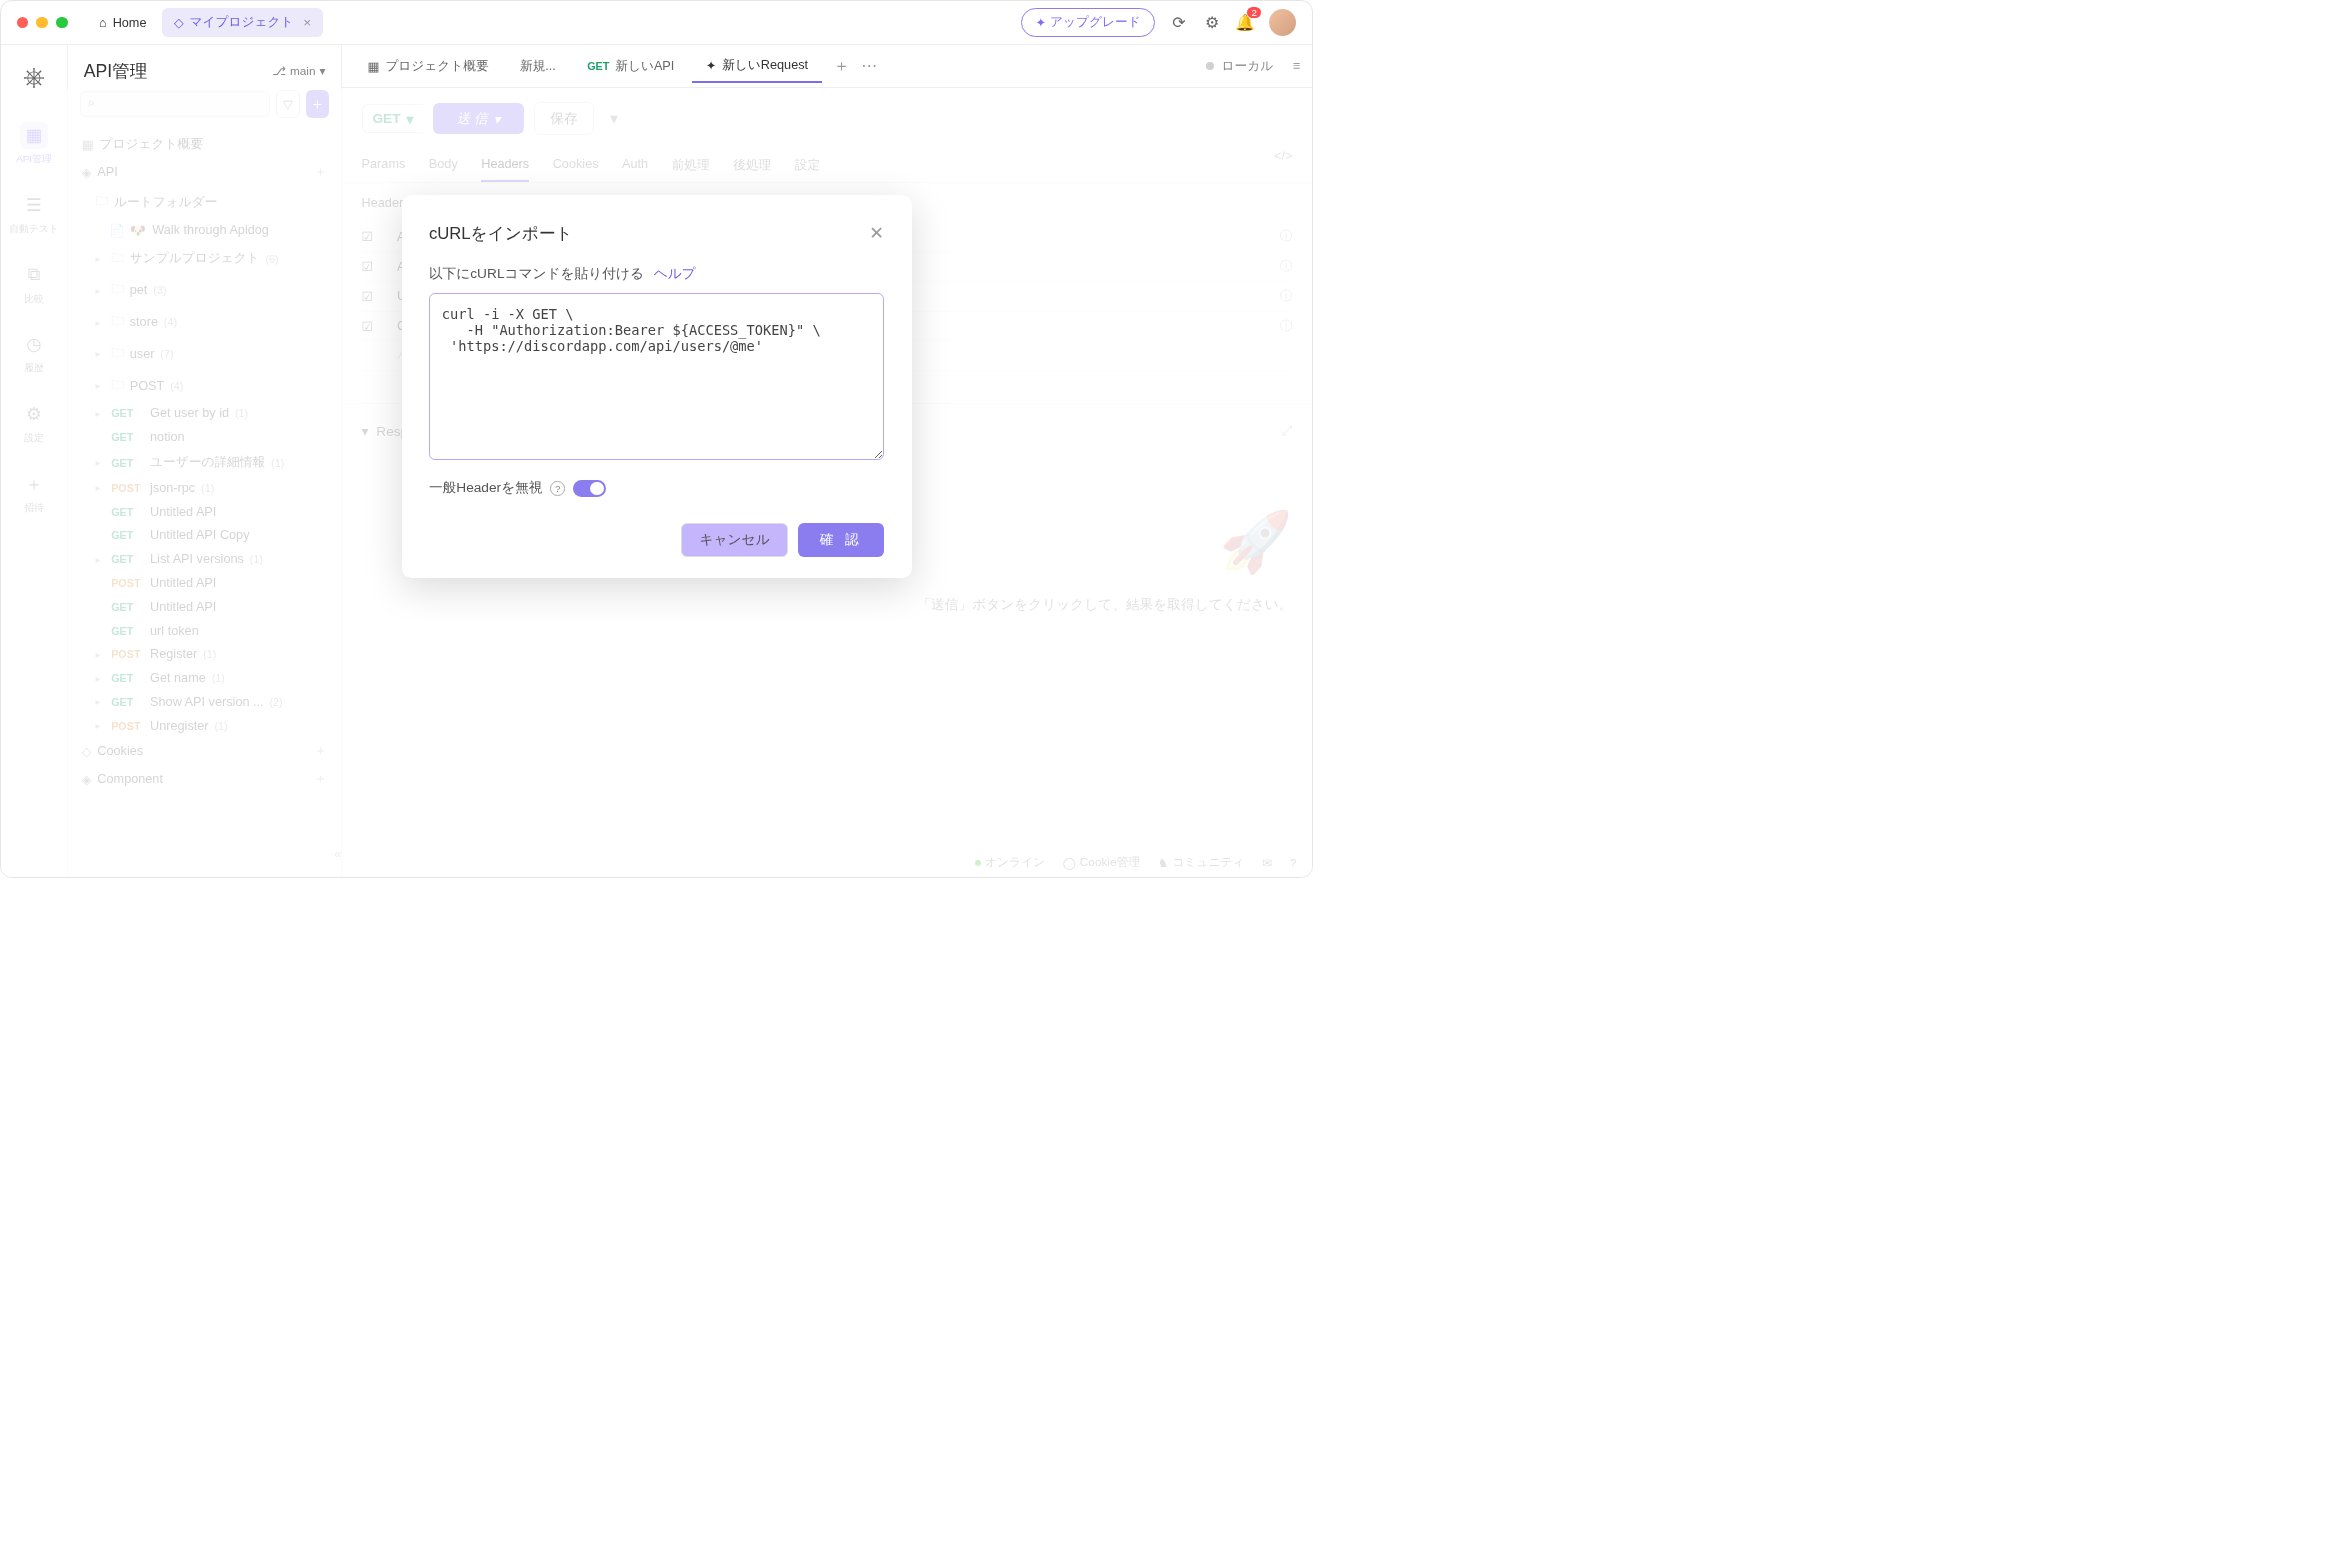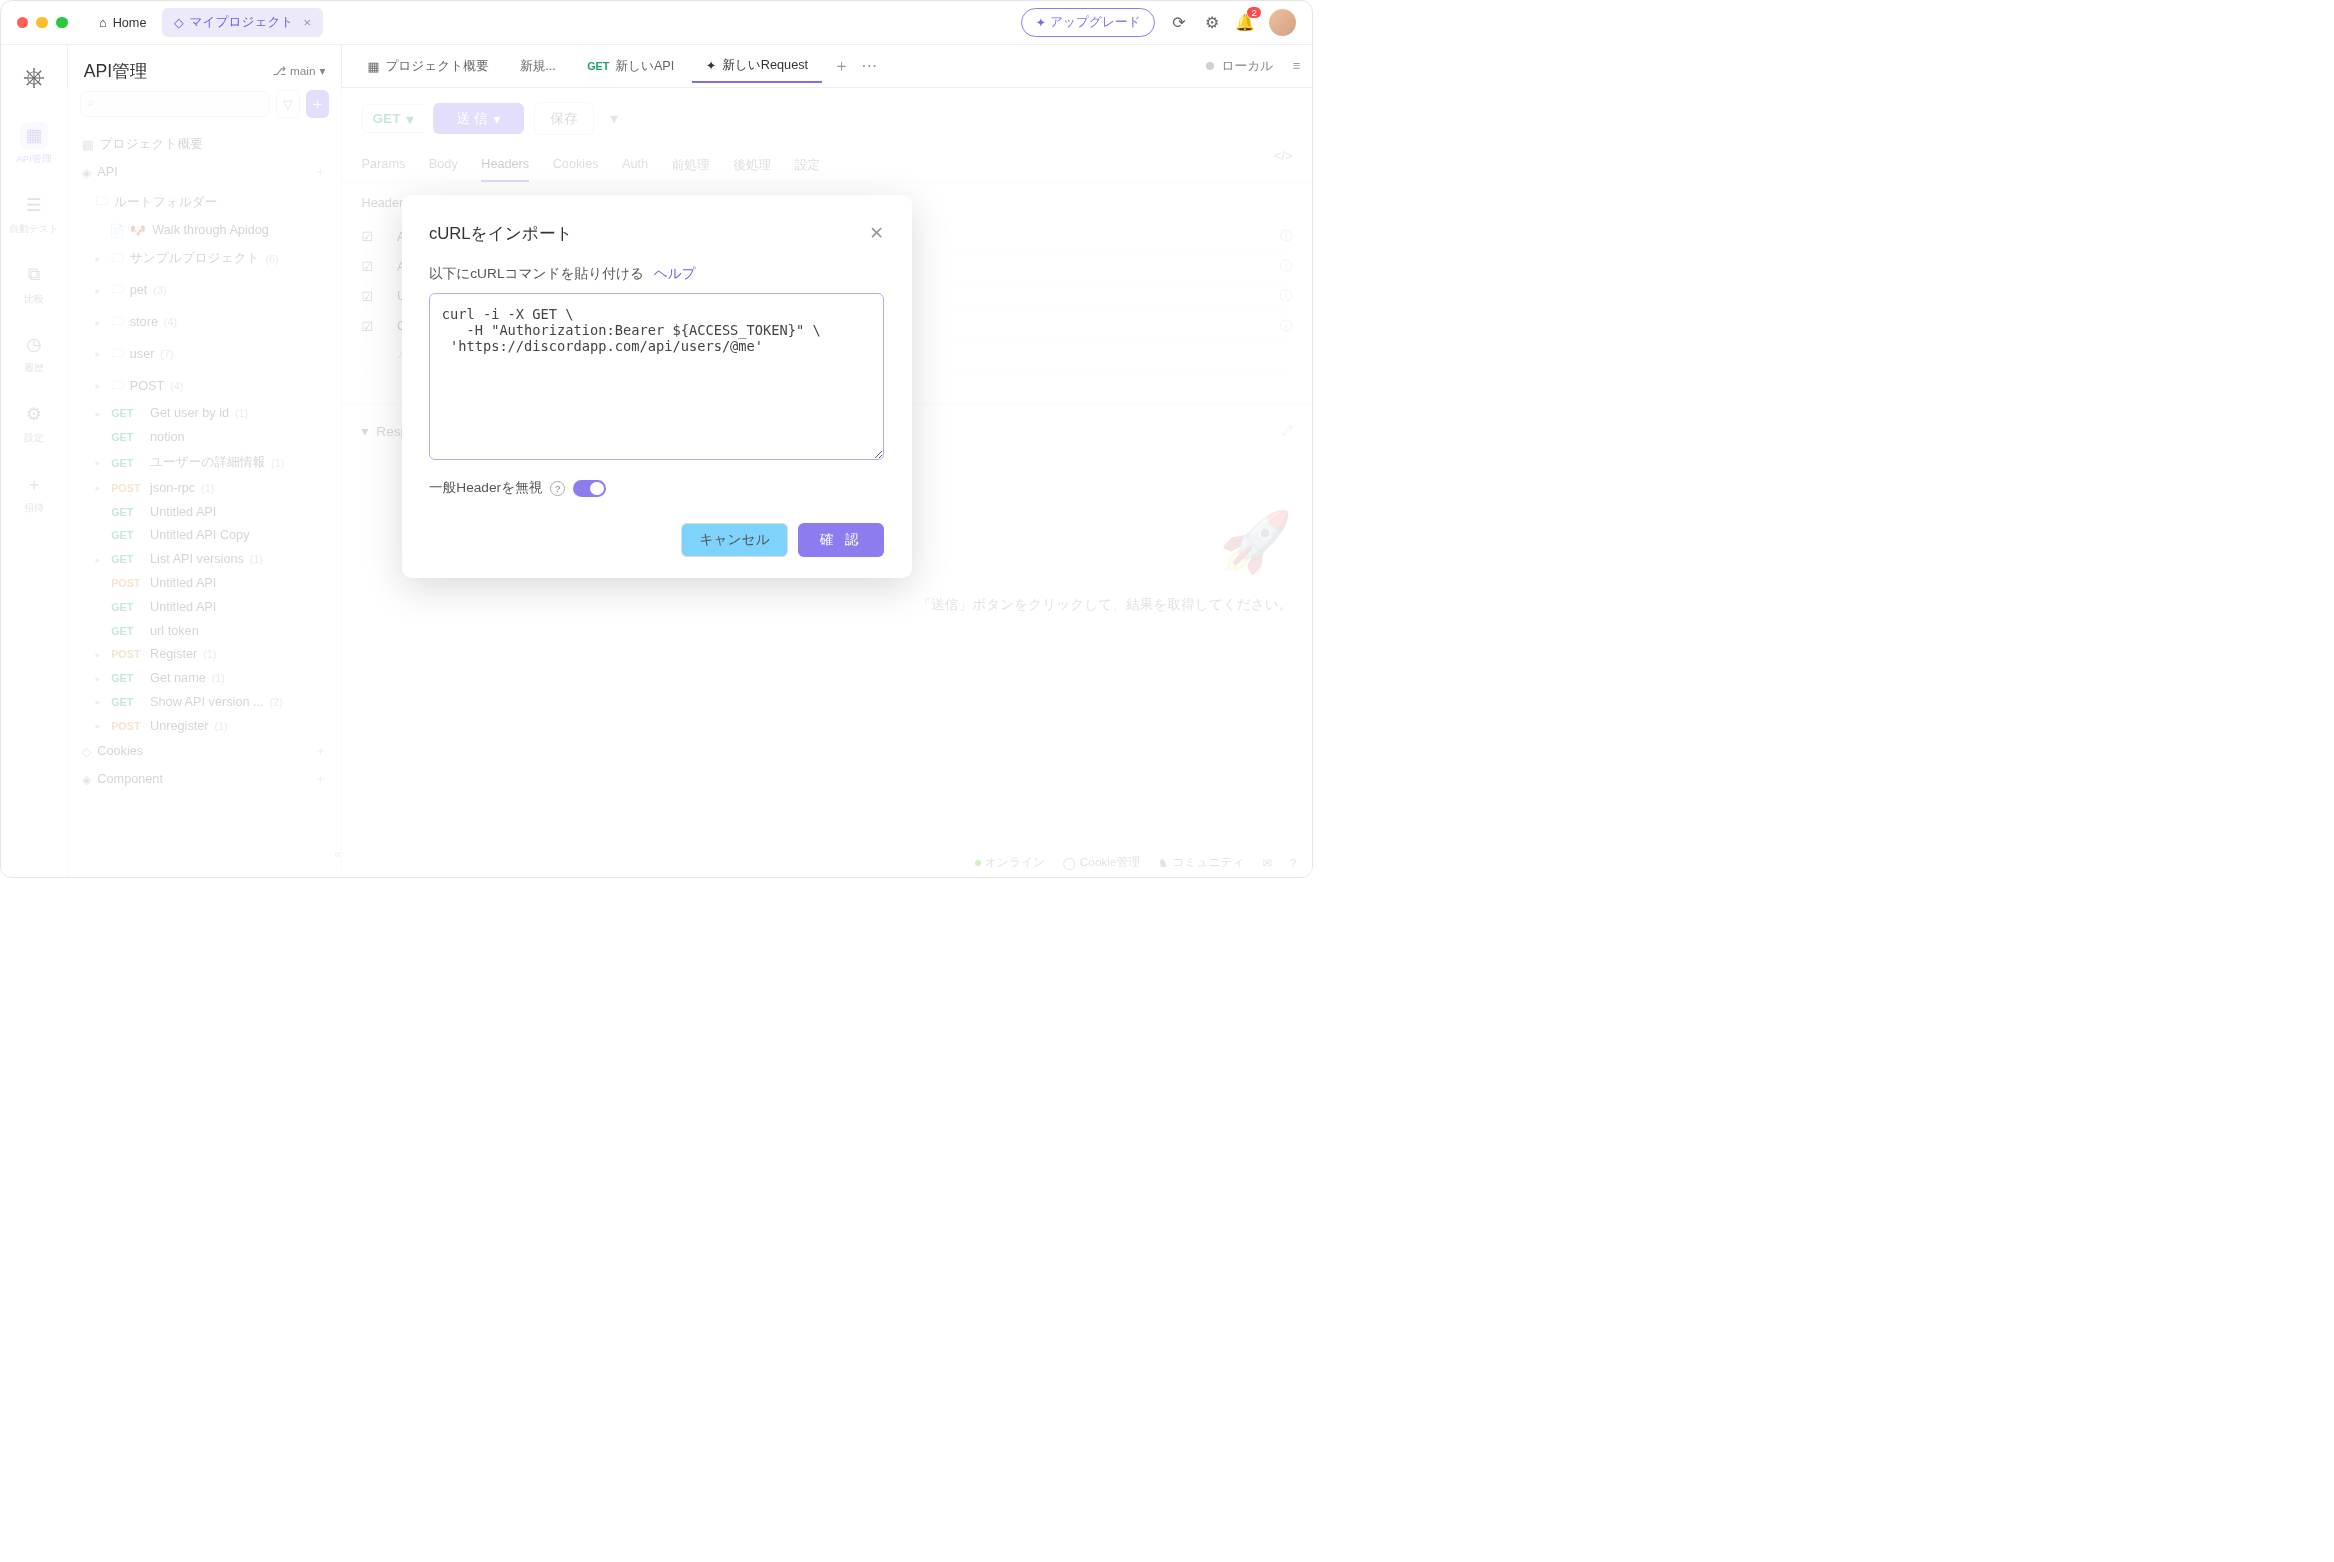--- a/index.html
+++ b/index.html
@@ -53,21 +53,21 @@
 .ctab .m{font-size:10.8px;font-weight:600}
 .ctab.active { border-bottom:2px solid #7c6cf0; color:#333;}
 .tab-actions{margin-left:7.8px;display:flex;gap:11.8px;color:#999}
 .env { margin-left:auto; display:flex; align-items:center; gap:7.8px; color:#888; font-size:12.7px;}
 .env-dot{width:7.8px;height:7.8px;border-radius:50%;background:#d0d0d0}
 .hamburger{color:#999;margin-left:11.8px}
 
 .reqbar { display:flex; padding:13.7px 19.6px; gap:9.8px; align-items:center;}
 .method-sel { color:#22a06b; font-weight:600; font-size:13.7px; padding:5.9px 9.8px; border:1px solid #e0e0e0; border-radius:5.9px 0 0 5.9px; border-right:none; display:flex; align-items:center; gap:5.9px;}
 .url-input { flex:1; border:1px solid #e0e0e0; padding:6.9px 11.8px; font-size:13.7px; color:#555; border-radius:0 5.9px 5.9px 0;}
-.send-btn { background:#8b7cf0; color:#fff; padding:6.9px 23.5px; border-radius:5.9px; font-size:13.7px; display:flex; align-items:center; gap:5.9px;}
+.send-btn { background:#8b7cf0; color:#fff; padding:6.9px 23.5px; border-radius:5.9px; font-size:13.7px; display:flex; align-items:center; gap:5.9px;font-style:italic;}
 .save-btn { color:#666; padding:6.9px 15.7px; font-size:13.7px; border:1px solid #e0e0e0; border-radius:5.9px;}
 
 .subtabs { display:flex; padding:0 19.6px; gap:23.5px; font-size:12.7px; color:#777; border-bottom:1px solid #eee;}
 .subtab{padding:7.8px 0;cursor:pointer}
 .subtab.active{color:#333;border-bottom:2px solid #7c6cf0}
 .code-icon{margin-left:auto;color:#999}
 
 .headers-area{padding:11.8px 19.6px;font-size:12.7px;color:#666}
 .headers-title{display:flex;align-items:center;gap:7.8px;margin-bottom:11.8px}
 .hide-link{color:#7c6cf0;font-size:11.8px}
@@ -94,21 +94,21 @@
 .modal-title{font-size:16.7px;color:#333}
 .modal-close{color:#999;font-size:17.6px;cursor:pointer}
 .modal-label{font-size:13.7px;color:#555;margin-bottom:9.8px}
 .help-link{color:#6b5ce7;margin-left:5.9px}
 .modal-textarea{width:100%;min-height:167px;border:1px solid #b8a9f5;border-radius:5.9px;padding:11.8px;font-size:13.7px;font-family:ui-monospace,Menlo,monospace;color:#444;resize:vertical;outline:none}
 .toggle-row{display:flex;align-items:center;gap:7.8px;margin-top:15.7px;font-size:13.7px;color:#555}
 .q-icon{width:14.7px;height:14.7px;border:1px solid #aaa;border-radius:50%;font-size:9.8px;display:inline-flex;align-items:center;justify-content:center;color:#888}
 .switch{width:33px;height:17.6px;background:#8b7cf0;border-radius:8.8px;position:relative}
 .switch::after{content:"";position:absolute;width:13.7px;height:13.7px;background:#fff;border-radius:50%;top:2px;right:2px}
 .modal-foot{display:flex;justify-content:flex-end;gap:9.8px;margin-top:25.5px}
-.btn-cancel{padding:6.9px 17.6px;border:1px solid #ddd;border-radius:5.9px;font-size:13.7px;color:#555;background:#7dd3fc;cursor:pointer}
+.btn-cancel{padding:6.9px 17.6px;border:1px solid #ddd;border-radius:5.9px;font-size:13.7px;color:#555;background:#c4b5fd;cursor:pointer}
 .btn-ok{padding:6.9px 21.6px;background:#8b7cf0;color:#fff;border:none;border-radius:5.9px;font-size:13.7px;cursor:pointer;letter-spacing:3.9px}
 </style>
 </head>
 <body>
 
 <div class="titlebar">
   <div class="traffic">
     <div class="tdot red"></div>
     <div class="tdot yellow"></div>
     <div class="tdot green"></div>

